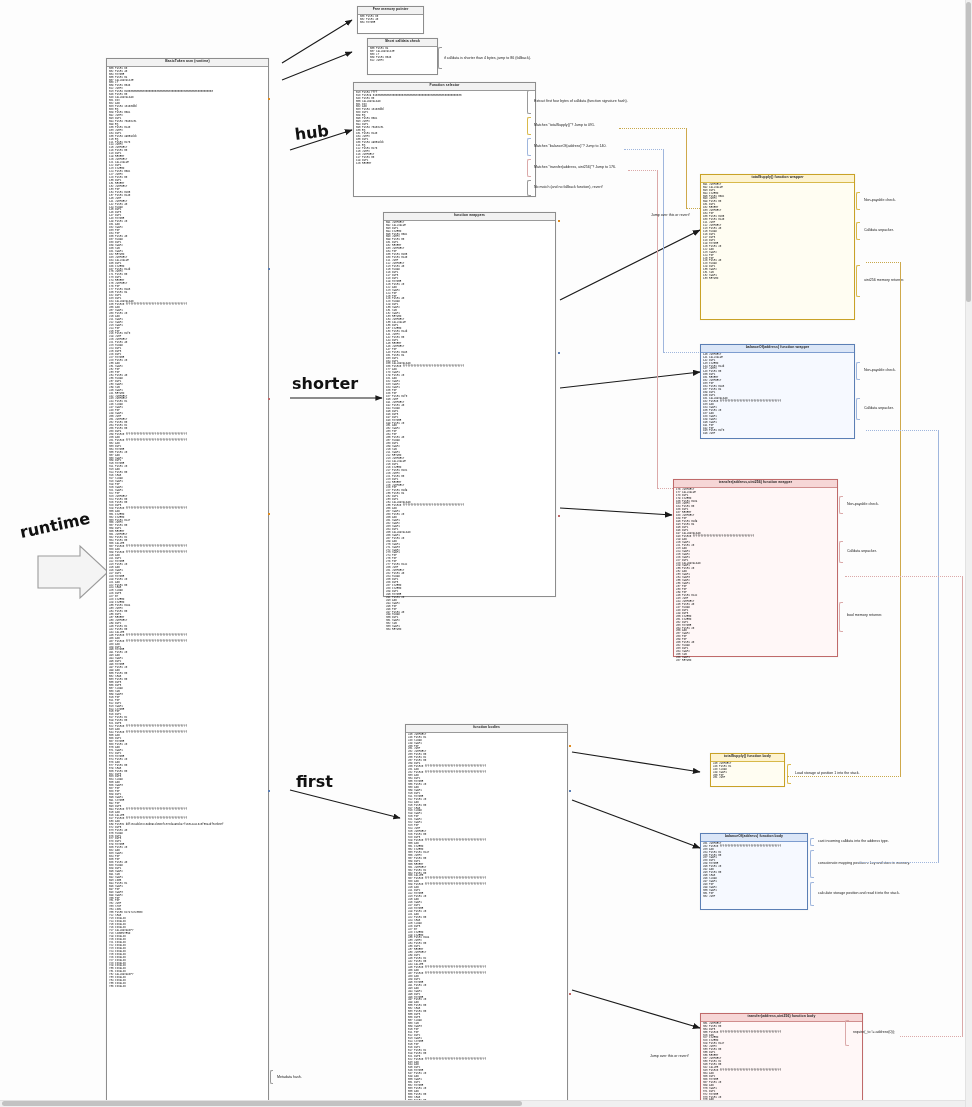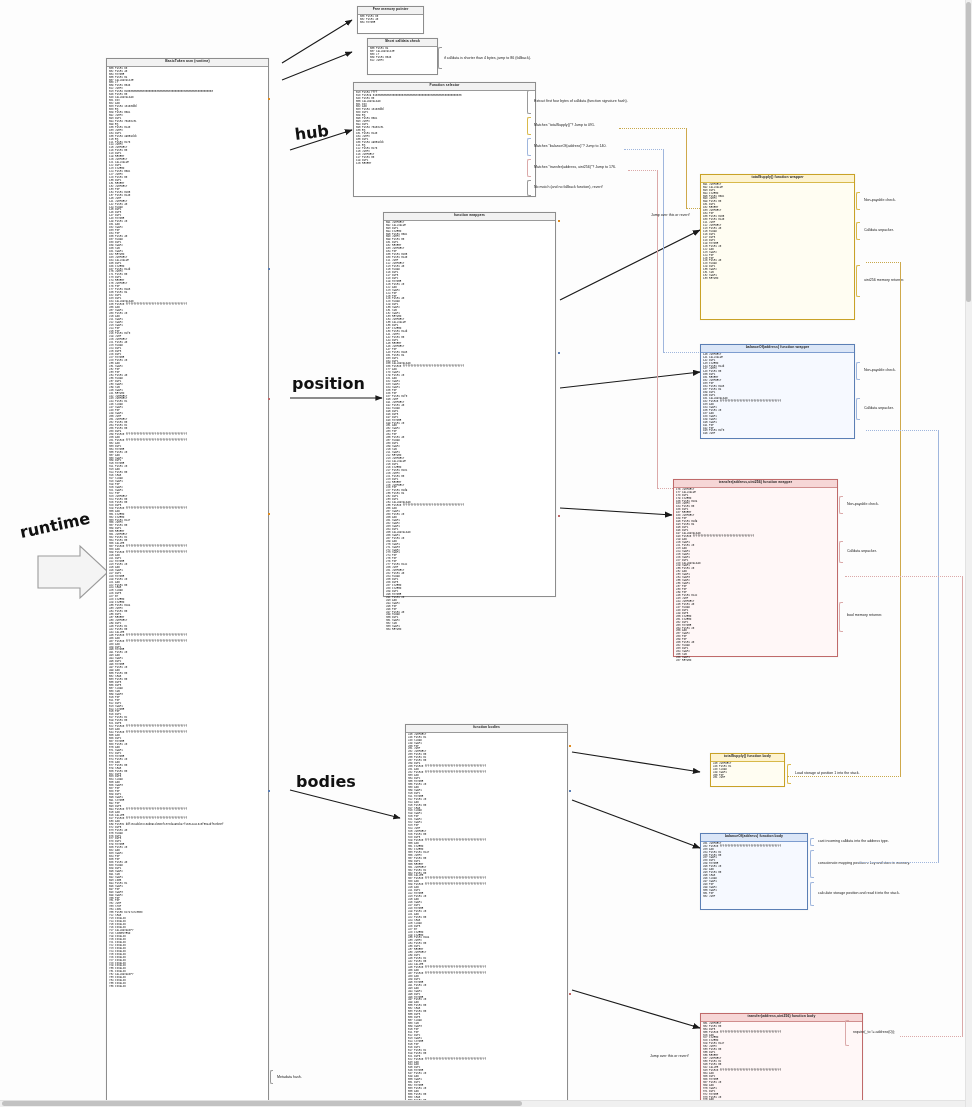--- a/index.html
+++ b/index.html
@@ -100,22 +100,22 @@
 
     <line x1="572" y1="752" x2="700" y2="772" stroke="#1a1a1a" stroke-width="1.2" marker-end="url(#ah)"></line>
     <line x1="572" y1="800" x2="700" y2="848" stroke="#1a1a1a" stroke-width="1.2" marker-end="url(#ah)"></line>
     <line x1="572" y1="990" x2="700" y2="1028" stroke="#1a1a1a" stroke-width="1.2" marker-end="url(#ah)"></line>
 
     <path d="M38,556 L80,556 L80,546 L108,572 L80,598 L80,588 L38,588 Z" fill="#f4f4f4" stroke="#9b9b9b" stroke-width="1.1"></path>
   </svg>
 
   <div class="hand" style="left:22px; top:523px; transform:rotate(-12deg);">runtime</div>
   <div class="hand" style="left:296px; top:125px; transform:rotate(-7deg);">hub</div>
-  <div class="hand" style="left:292px; top:374px;">position</div>
-  <div class="hand" style="left:296px; top:772px;">bodies</div>
+  <div class="hand" style="left:292px; top:374px;">shorter</div>
+  <div class="hand" style="left:296px; top:772px;">first</div>
 
   <div class="box" style="left:106px; top:58px; width:163px; height:1045px;">
     <div class="hdr">BasicToken asm (runtime)</div>
     <div class="code">
         <div class="ln">000 PUSH1 60</div>
         <div class="ln">002 PUSH1 40</div>
         <div class="ln">004 MSTORE</div>
         <div class="ln">005 PUSH1 04</div>
         <div class="ln">007 CALLDATASIZE</div>
         <div class="ln">008 LT</div>

